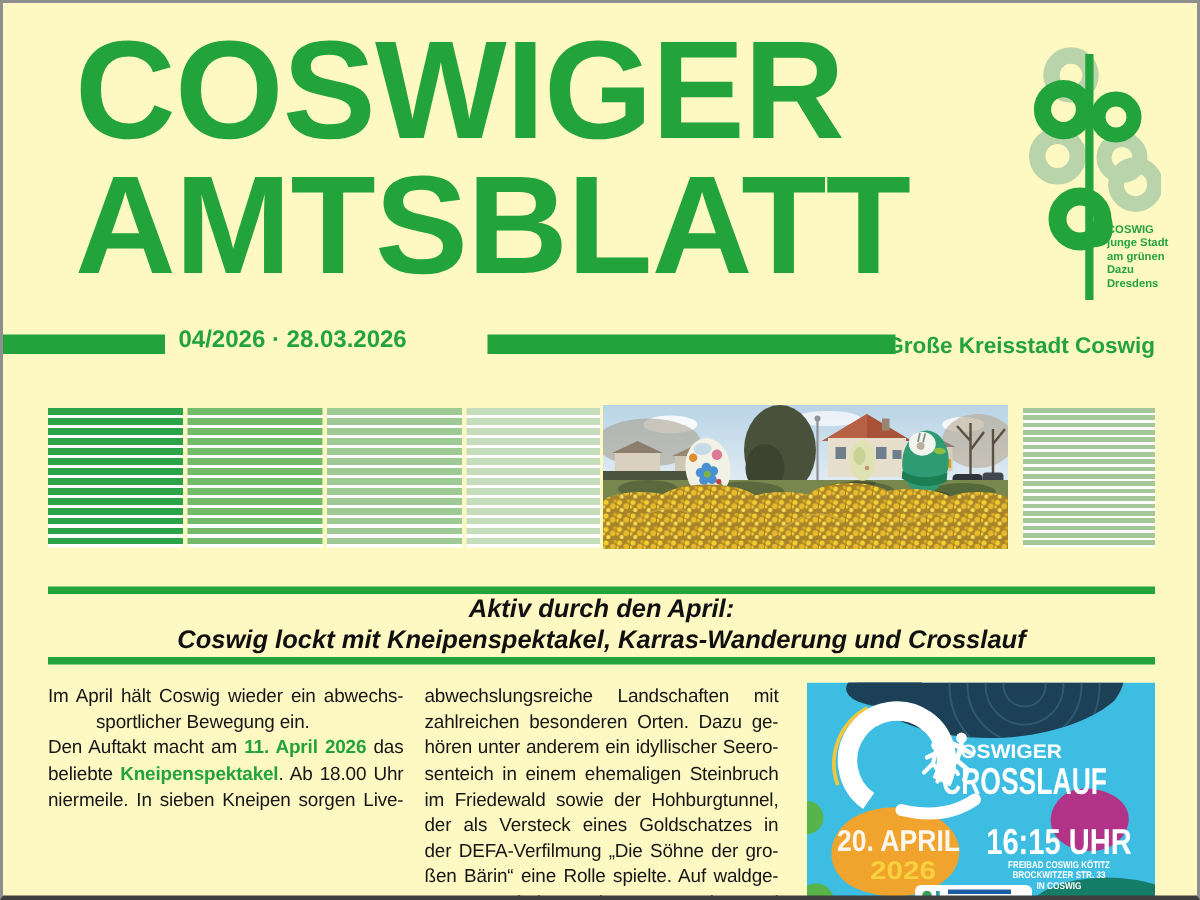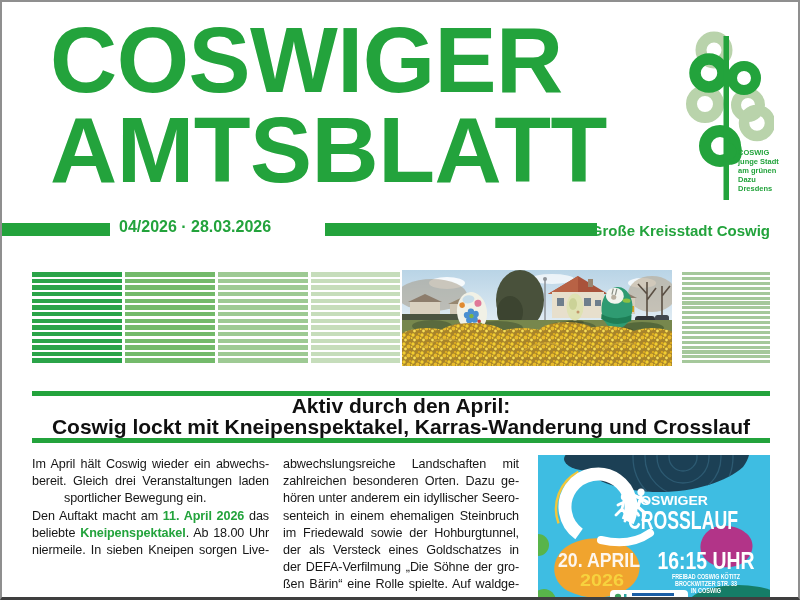--- a/index.html
+++ b/index.html
@@ -1,16 +1,16 @@
 <!DOCTYPE html>
 <html style="--accent: #23a33c; --light-green: #b9d3ab; --poster-bg: #3ebde2; --poster-navy: #1c4055; --poster-orange: #f0a42e; --poster-magenta: #b23488; --poster-yellow: #f7d23e;"><head>
 <meta charset="utf-8">
 <style>
   html,body{margin:0;padding:0;background:#d8d8d8;font-family:"Liberation Sans",sans-serif;}
-  .page{position:relative;width:800px;height:600px;background:#ffffff;overflow:hidden;margin:0 auto;}
+  .page{position:relative;width:800px;height:600px;background:#fef9c3;overflow:hidden;margin:0 auto;}
   .edge{position:absolute;inset:0;border:2px solid #8f8f8f;border-bottom:3px solid #3f3f3f;pointer-events:none;z-index:50;}
 
   
   .masthead{position:absolute;left:50px;top:15px;color:var(--accent);
     font-size:93px;font-weight:bold;line-height:90px;letter-spacing:-0.5px;white-space:nowrap;}
   .logo-svg{position:absolute;left:676px;top:28px;}
   .logo-caption{position:absolute;left:738px;top:148px;width:42px;color:var(--accent);
     font-size:7.5px;line-height:9px;font-weight:bold;}
 
   
@@ -26,21 +26,21 @@
   .s2{left:125px;width:90px;background:repeating-linear-gradient(180deg,#74ba6b 0 4.5px,#fff 4.5px 6.65px);}
   .s3{left:218px;width:90px;background:repeating-linear-gradient(180deg,#9eca94 0 4.5px,#fff 4.5px 6.65px);}
   .s4{left:311px;width:89px;background:repeating-linear-gradient(180deg,#c6ddbb 0 4.5px,#fff 4.5px 6.65px);}
   .sR{left:682px;width:88px;background:repeating-linear-gradient(180deg,#a5c89b 0 3.1px,#fff 3.1px 4.9px);}
   .photo{position:absolute;left:402px;top:270px;}
 
   
   .rule{position:absolute;left:32px;width:738px;height:5px;background:var(--accent);}
   .r1{top:391px;} .r2{top:438px;}
   .headline{position:absolute;left:32px;top:395px;width:738px;text-align:center;
-    color:#101010;font-size:21px;font-weight:bold;line-height:21px;}
+    color:#101010;font-size:17px;font-weight:bold;line-height:21px;font-style:italic;}
 
   
   .col{position:absolute;top:456px;color:#161616;font-size:12.6px;letter-spacing:-0.1px;}
   .col1{left:32px;width:237px;}
   .col2{left:283px;width:236px;}
   .bl{height:17.2px;line-height:17.2px;text-align:justify;text-align-last:justify;white-space:nowrap;}
   .bl.nf{text-align-last:left;margin-left:32px;}
   .hl{color:var(--accent);font-weight:bold;}
 
   
@@ -183,21 +183,20 @@
 
   <div class="rule r1"></div>
   <div class="headline">
     <div>Aktiv durch den April:</div>
     <div>Coswig lockt mit Kneipenspektakel, Karras-Wanderung und Crosslauf</div>
   </div>
   <div class="rule r2"></div>
 
   <div class="col col1">
       <div class="bl"><span>Im April hält Coswig wieder ein abwechs-</span></div>
-      <div class="bl"><span>bereit. Gleich drei Veranstaltungen laden</span></div>
       <div class="bl nf"><span>sportlicher Bewegung ein.</span></div>
       <div class="bl"><span>Den Auftakt macht am </span><span class="hl">11. April 2026</span><span> das</span></div>
       <div class="bl"><span>beliebte </span><span class="hl">Kneipenspektakel</span><span>. Ab 18.00 Uhr</span></div>
       <div class="bl"><span>niermeile. In sieben Kneipen sorgen Live-</span></div>
     </div>
   <div class="col col2">
       <div class="bl"><span>abwechslungsreiche Landschaften mit</span></div>
       <div class="bl"><span>zahlreichen besonderen Orten. Dazu ge-</span></div>
       <div class="bl"><span>hören unter anderem ein idyllischer Seero-</span></div>
       <div class="bl"><span>senteich in einem ehemaligen Steinbruch</span></div>

